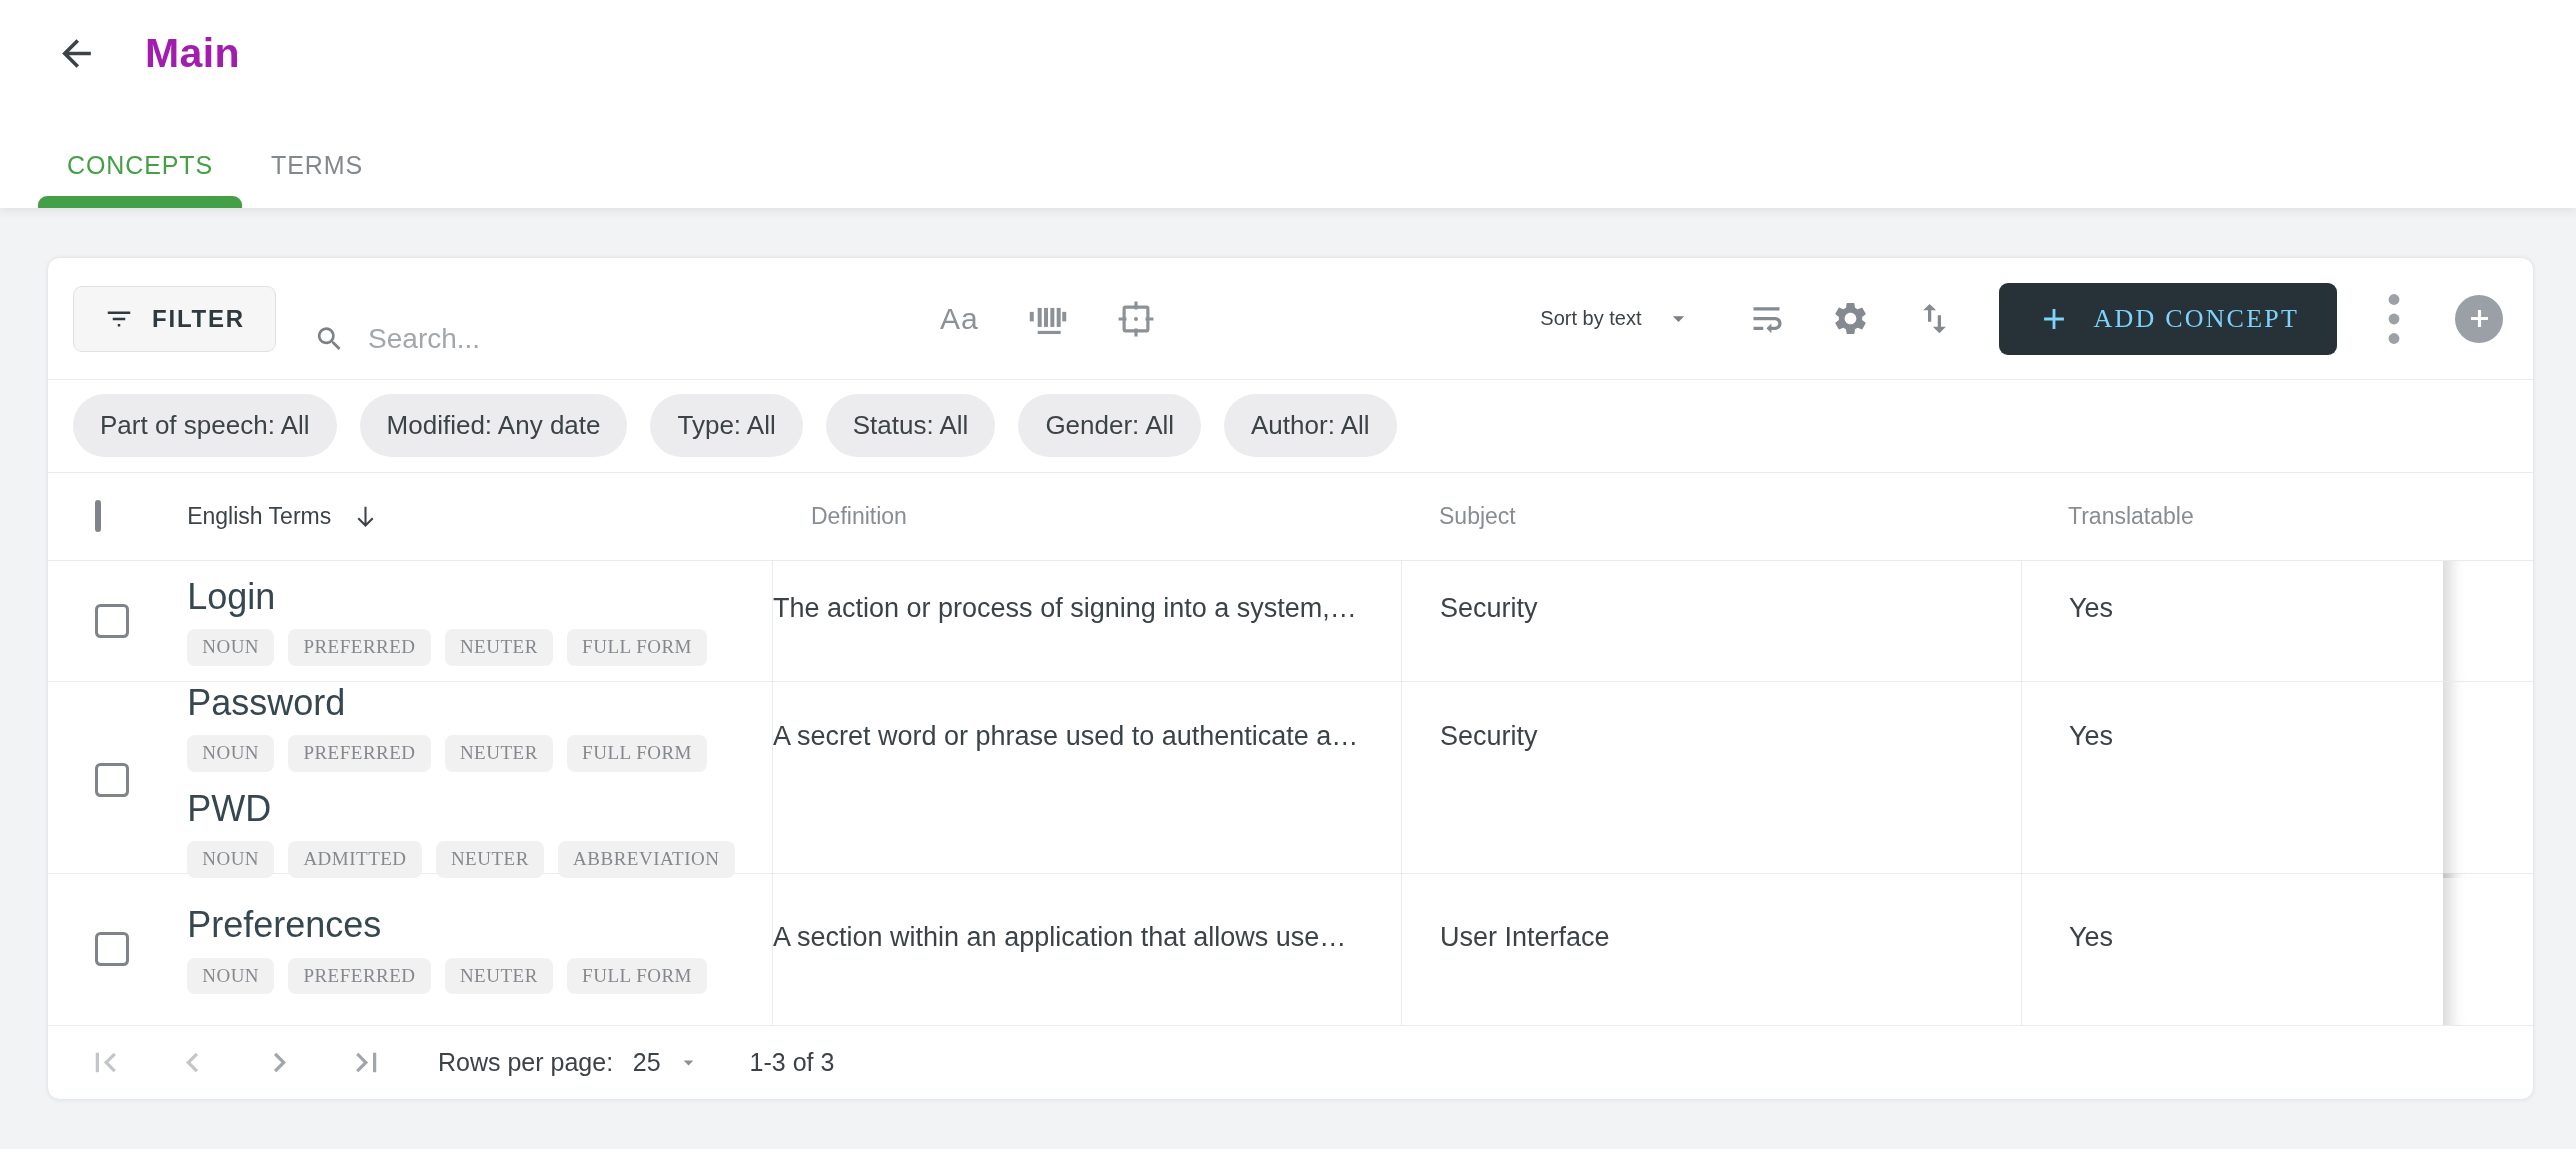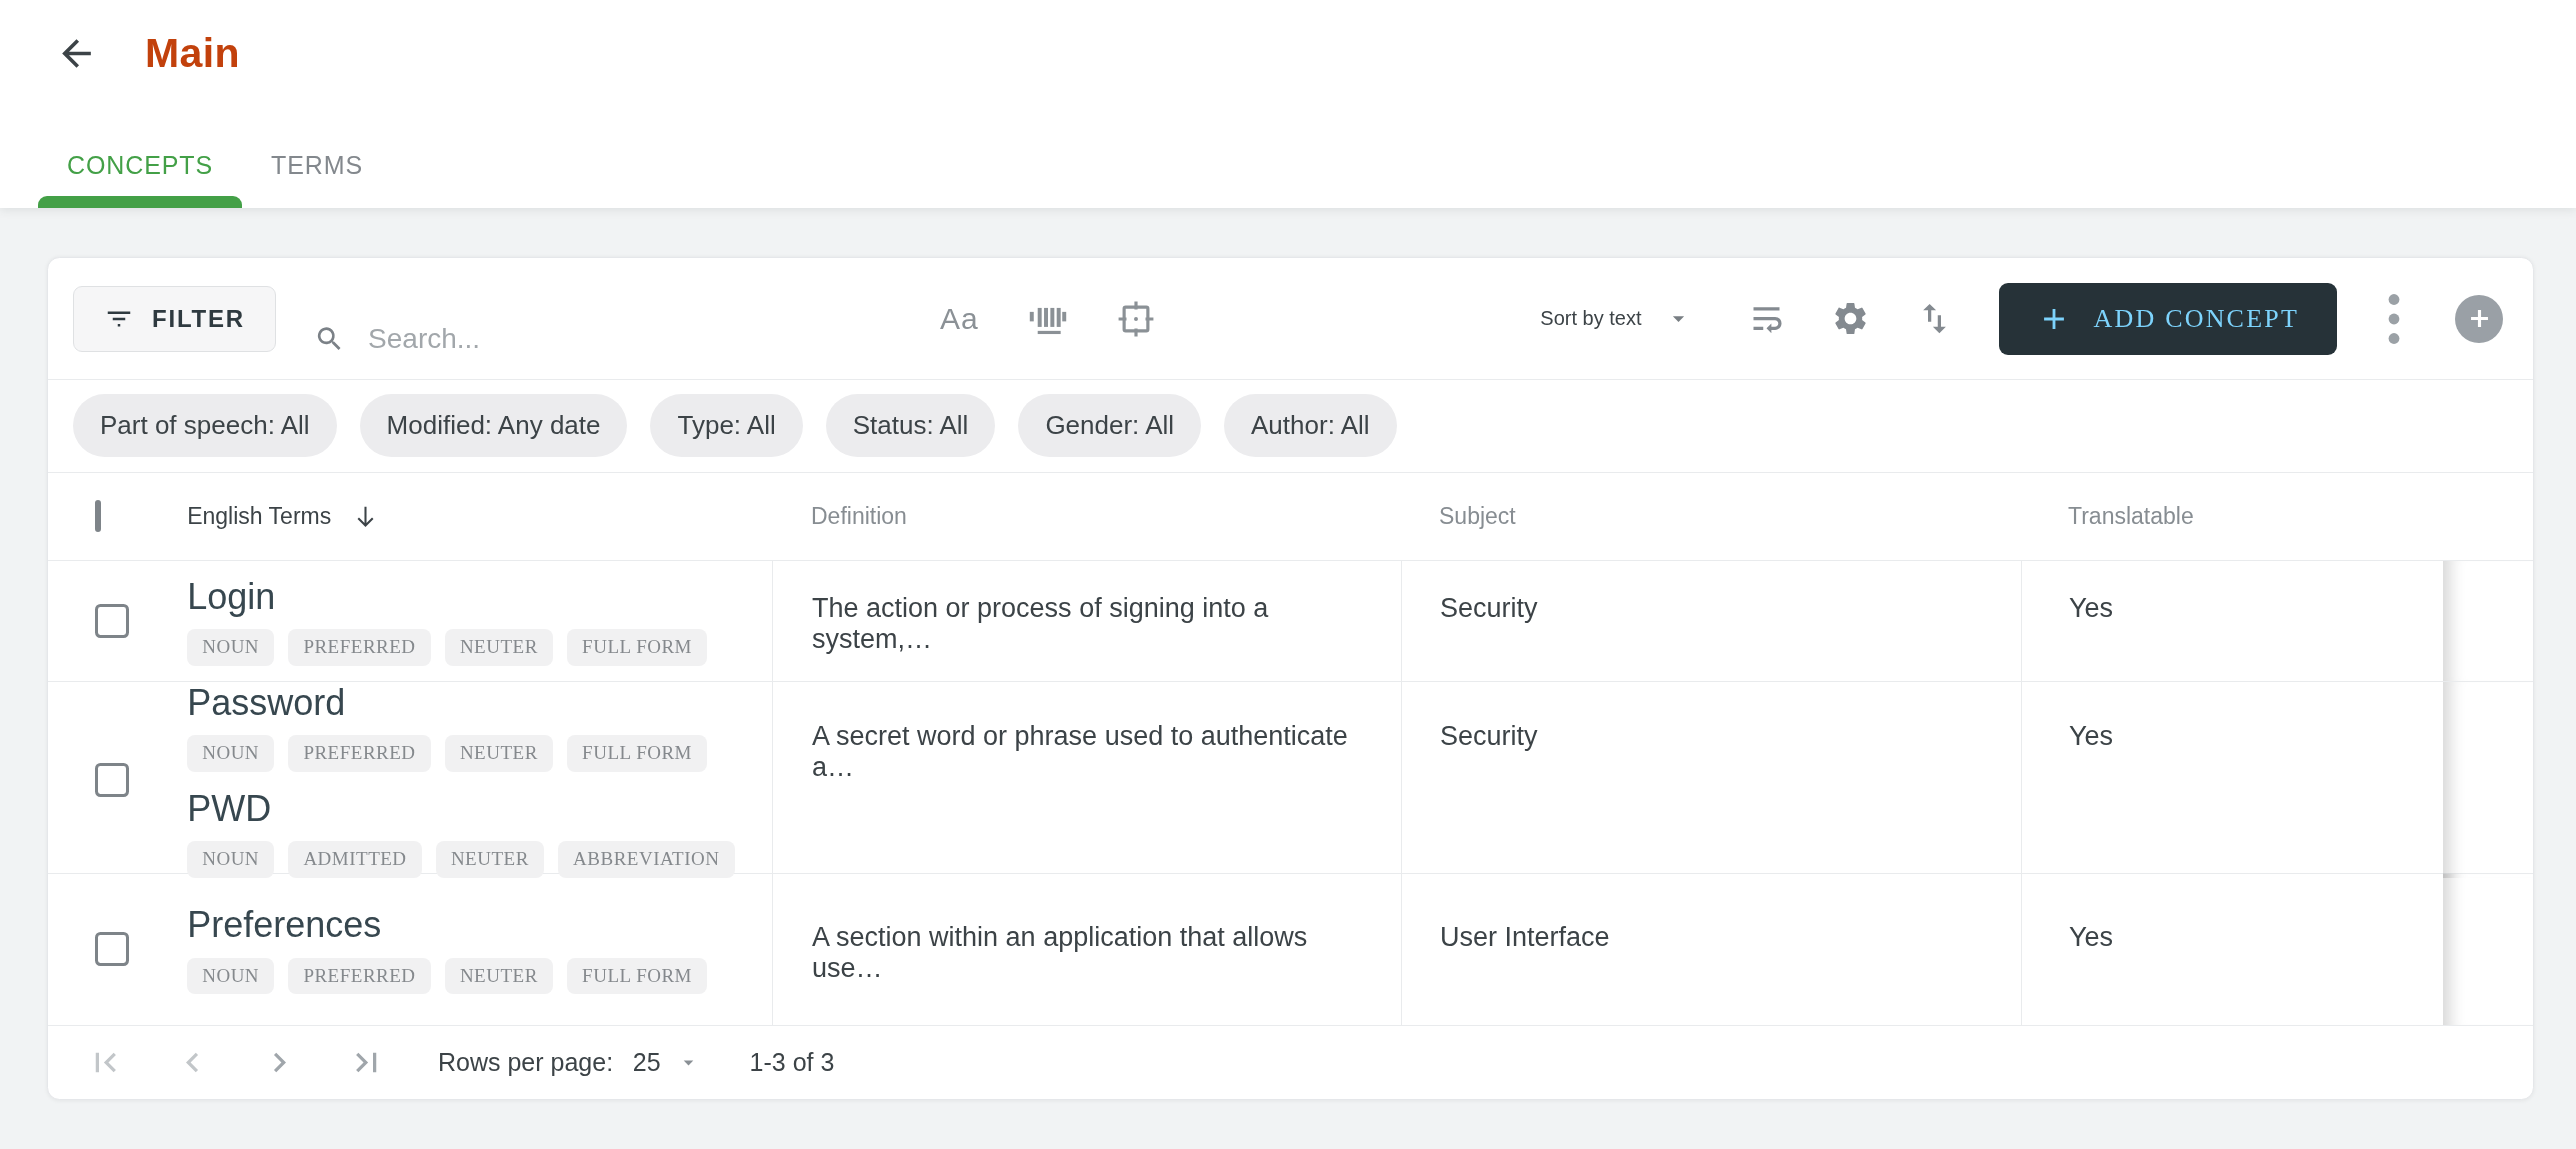--- a/index.html
+++ b/index.html
@@ -18,21 +18,21 @@
     background: #ffffff;
     z-index: 5;
     box-shadow: 0 2.7px 9px rgba(60,64,67,0.10);
   }
   .title-row {
     position: absolute;
     top: 30px; left: 55px;
     display: flex; align-items: center; gap: 47px;
   }
   .back-btn { width: 43px; height: 43px; color: #3c4347; cursor: pointer; }
-  .page-title { font-size: 41px; font-weight: 700; color: #c2410c; letter-spacing: 0.4px; }
+  .page-title { font-size: 41px; font-weight: 700; color: #a21caf; letter-spacing: 0.4px; }
   .tabs { position: absolute; bottom: 0; left: 38px; display: flex; }
   .tab {
     position: relative;
     height: 86px; padding: 0 29px;
     display: flex; align-items: center;
     font-size: 25px; font-weight: 400; letter-spacing: 0.9px;
     color: #83888d; cursor: pointer;
   }
   .tab.active { color: #43A047; }
   .tab.active::after {
@@ -131,21 +131,21 @@
   .term-name { font-size: 36px; color: #37474F; }
   .tags { display: flex; gap: 14.3px; margin-top: 11.6px; font-family: Liberation Serif, serif; }
   .tag {
     background: #f1f1f2; border-radius: 8px; padding: 7.2px 15px;
     font-size: 19px; color: #85898d; letter-spacing: 0.5px; white-space: nowrap;
   }
   .cell-def, .cell-subj, .cell-trans {
     border-left: 0.9px solid #e9ebed;
     font-size: 27px; color: #3c4347;
   }
-  .cell-def { padding-left: 39px; padding-right: 27px; }
+  .cell-def { padding-right: 27px; }
   .cell-subj { padding-left: 38px; }
   .cell-trans { padding-left: 47px; }
   .r1 .cell-def, .r1 .cell-subj, .r1 .cell-trans { padding-top: 32px; }
   .r2 .cell-def, .r2 .cell-subj, .r2 .cell-trans { padding-top: 39px; }
   .r3 .cell-def, .r3 .cell-subj, .r3 .cell-trans { padding-top: 48px; }
   .cell-pin { box-shadow: inset 21.5px 0 16px -14.3px rgba(0,0,0,0.16); }
 
   
   .tfoot {
     border-top: 0.9px solid #e9ebed; height: 74px;

